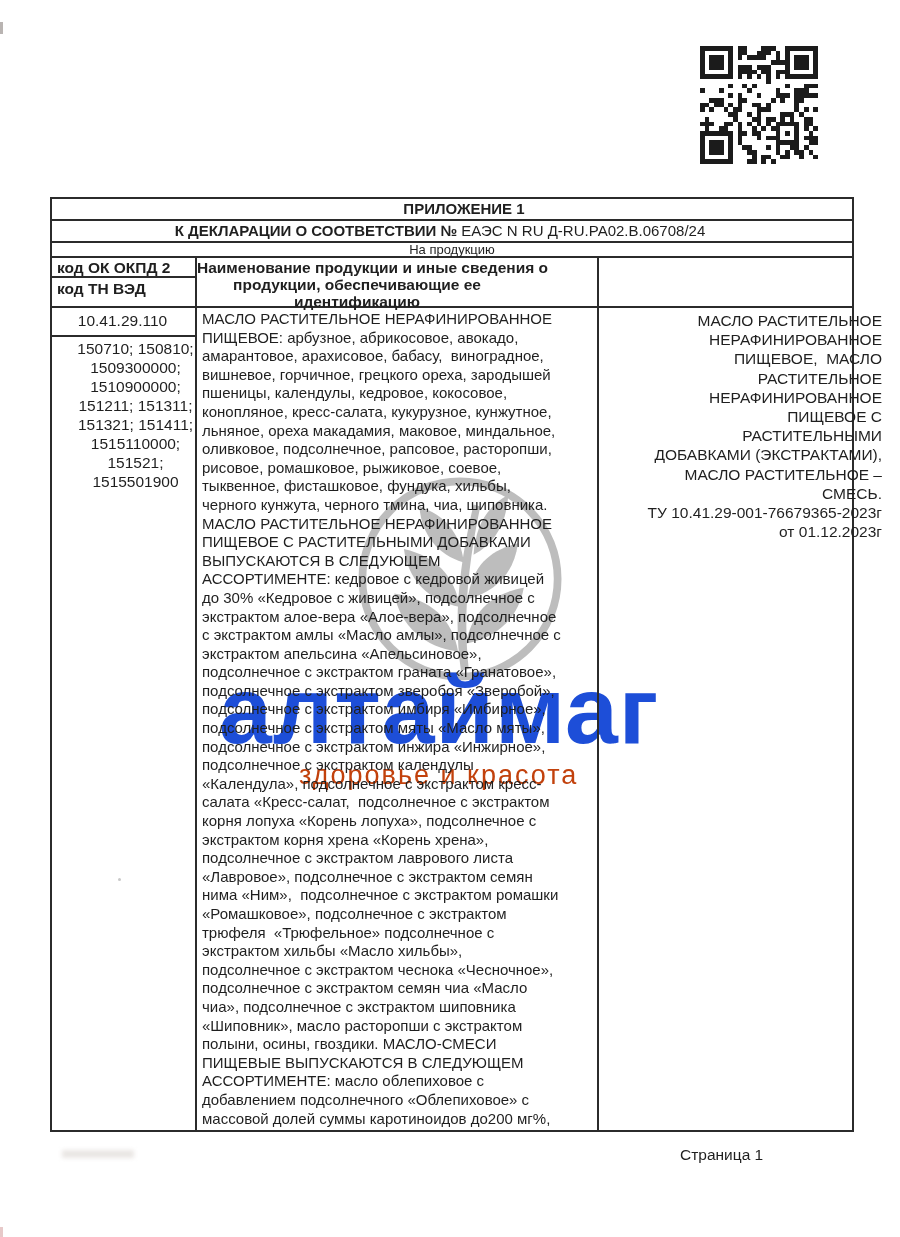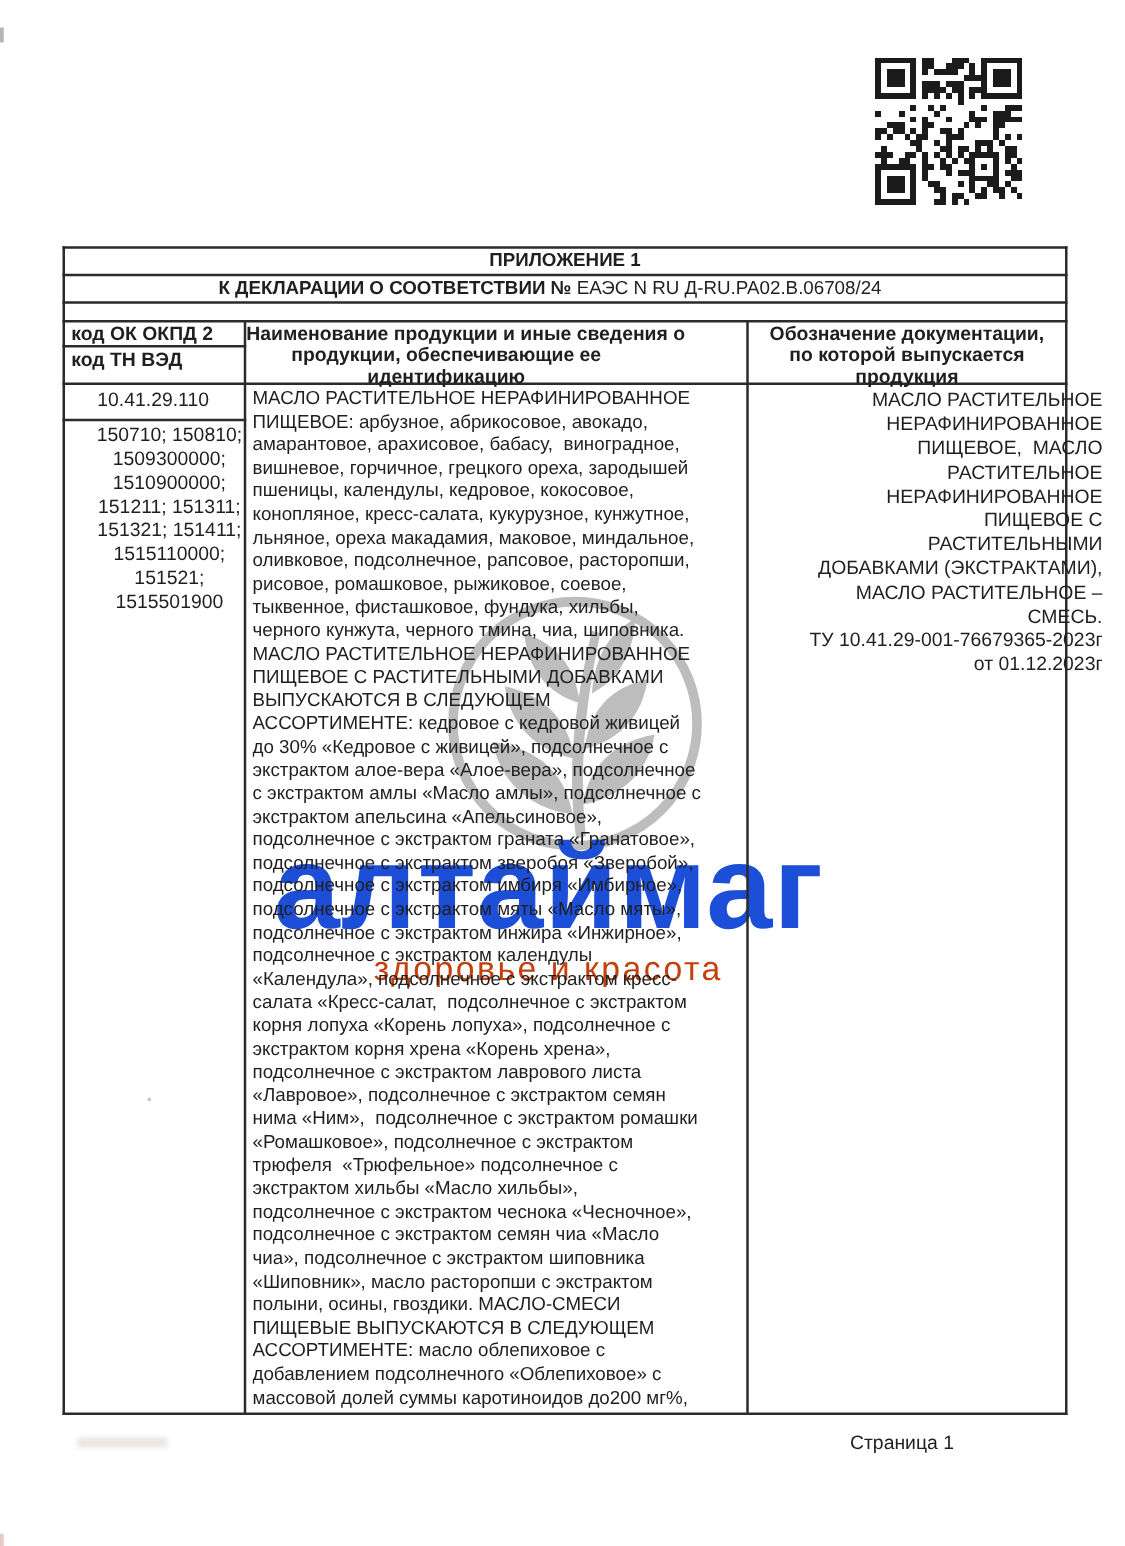--- a/index.html
+++ b/index.html
@@ -367,33 +367,31 @@
     <div class="hline" style="left:50px;top:256px;width:804px;"></div>
     <div class="hline" style="left:50px;top:306px;width:804px;"></div>
     <div class="hline" style="left:50px;top:1130px;width:804px;"></div>
     <div class="hline" style="left:50px;top:276px;width:147px;"></div>
     <div class="hline" style="left:50px;top:335px;width:147px;"></div>
     <div class="vline" style="left:50px;top:197px;height:935px;"></div>
     <div class="vline" style="left:852px;top:197px;height:935px;"></div>
     <div class="vline" style="left:195px;top:256px;height:876px;"></div>
     <div class="vline" style="left:597px;top:256px;height:876px;"></div>
 
-    <div class="t row-title bold center" style="left:50px;top:199px;width:804px;">ПРИЛОЖЕНИЕ 1</div>
+    <div class="t row-title bold center" style="left:62px;top:199px;width:804px;">ПРИЛОЖЕНИЕ 1</div>
 
     <div class="t row-decl center" style="left:50px;top:221px;width:780px;"><span class="bold">К ДЕКЛАРАЦИИ О СООТВЕТСТВИИ №</span>&nbsp;<span>ЕАЭС N RU Д-RU.РА02.В.06708/24</span></div>
 
+    <div class="t row-scope center" style="left:50px;top:243px;width:804px;">На продукцию</div>
 
     <div class="t colhead" style="left:57px;top:259px;">код ОК ОКПД 2</div>
     <div class="t colhead" style="left:57px;top:280px;">код ТН ВЭД</div>
     <div class="t colhead center pre" style="left:197px;top:259px;width:320px;">Наименование продукции и иные сведения о
 продукции, обеспечивающие ее
 идентификацию</div>
-    <div class="t colhead center pre" style="left:599px;top:259px;width:253px;">Обозначение документации,
-по которой выпускается
-продукция</div>
 
     <div class="t codes center" style="left:50px;top:311px;width:145px;">10.41.29.110</div>
     <div class="t codes center pre" style="left:50px;top:339px;width:171px;">150710; 150810;
 1509300000;
 1510900000;
 151211; 151311;
 151321; 151411;
 1515110000;
 151521;
 1515501900</div>

